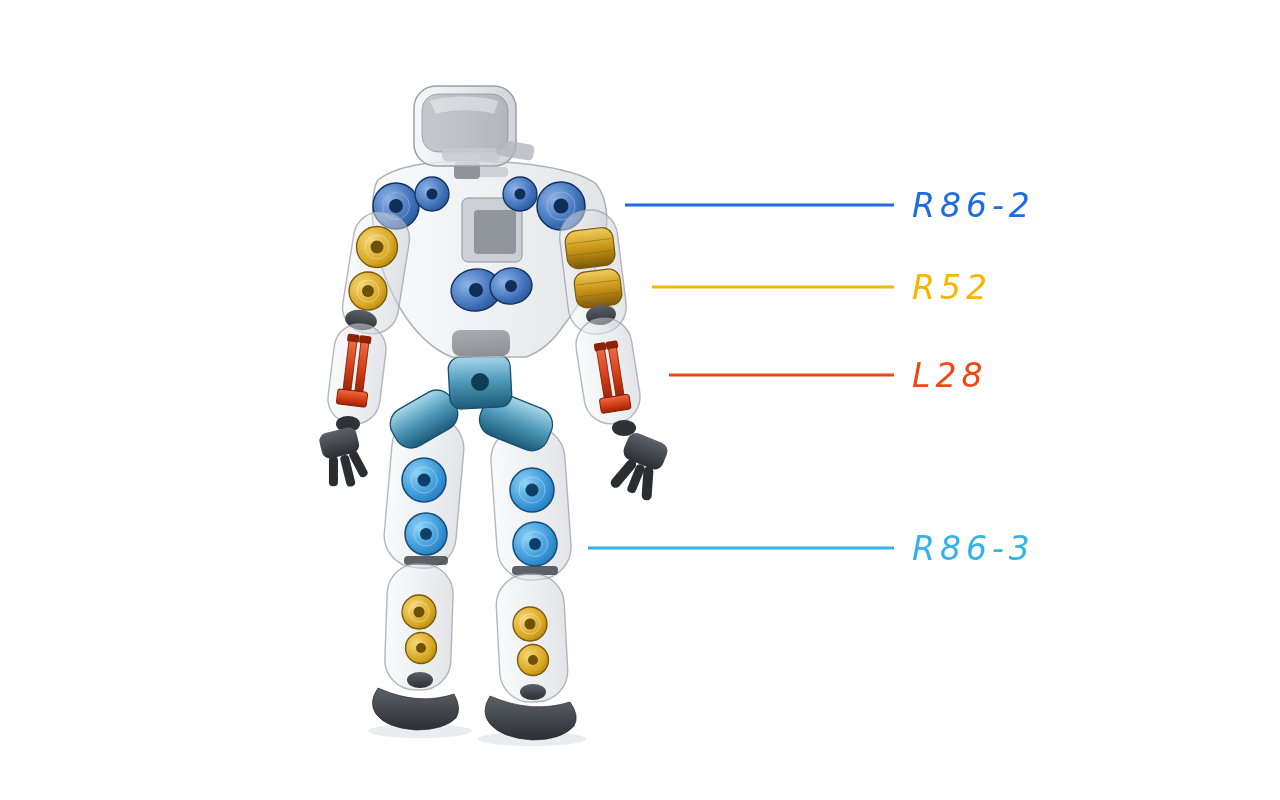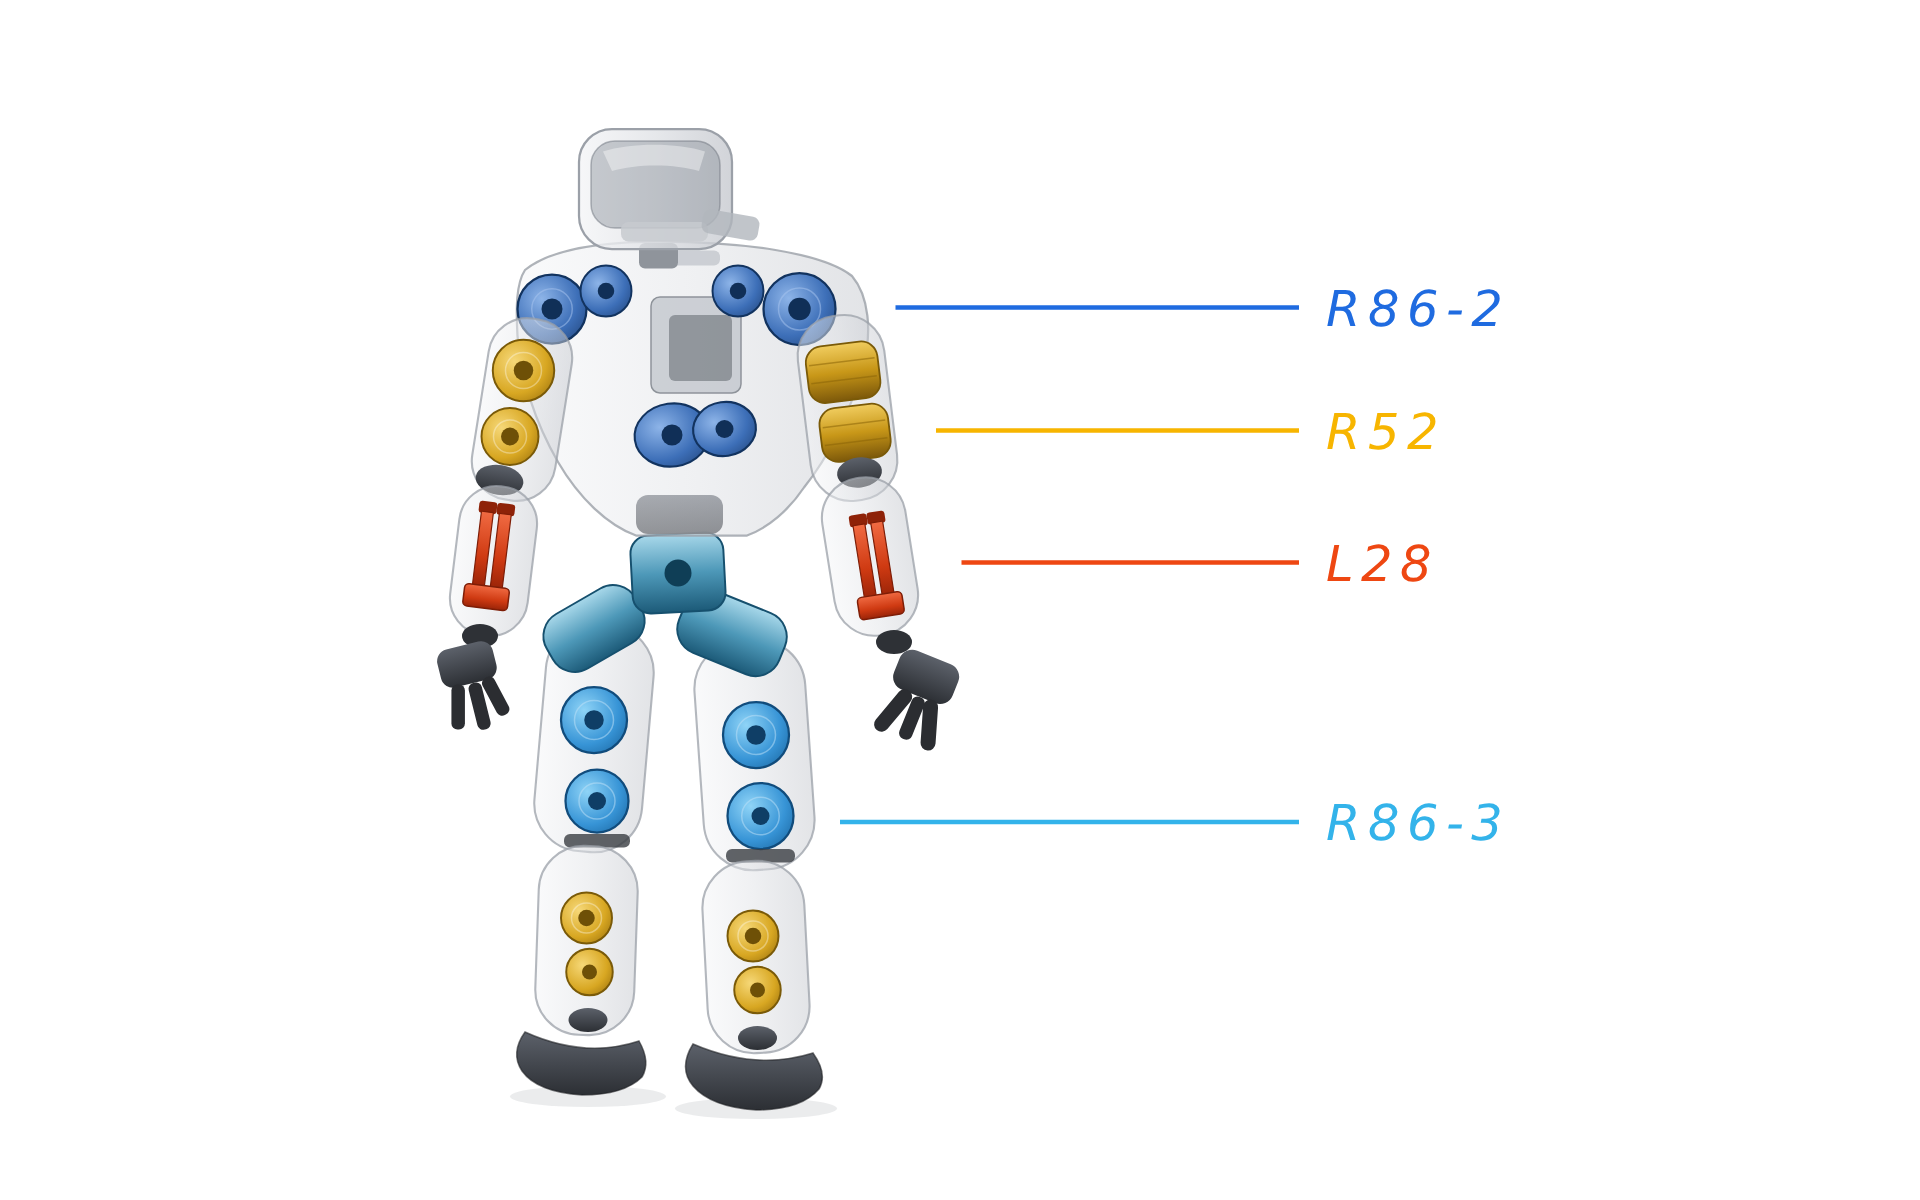--- a/index.html
+++ b/index.html
@@ -1,17 +1,17 @@
 <!DOCTYPE html>
 <html><head>
 <meta charset="utf-8">
 <style>
   html,body{margin:0;padding:0;background:#ffffff;}
   body{width:1280px;height:800px;overflow:hidden;font-family:"DejaVu Sans",sans-serif;}
-  .stage{position:relative;width:1066px;height:800px;background:#ffffff;}
+  .stage{position:relative;width:1066px;height:800px;background:#ffffff;margin-left:28px;}
   svg{position:absolute;left:0;top:0;display:block;}
   .label{font-family:"DejaVu Sans",sans-serif;font-style:italic;font-size:33px;letter-spacing:5px;}
   .callout{stroke-width:3;}
 </style>
 </head>
 <body>
 
 <div class="stage">
 <svg width="1280" height="800" viewBox="0 0 1280 800">
   <defs>

